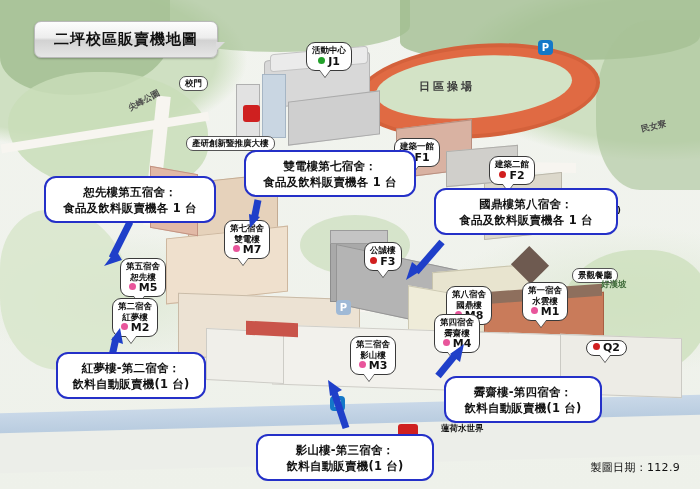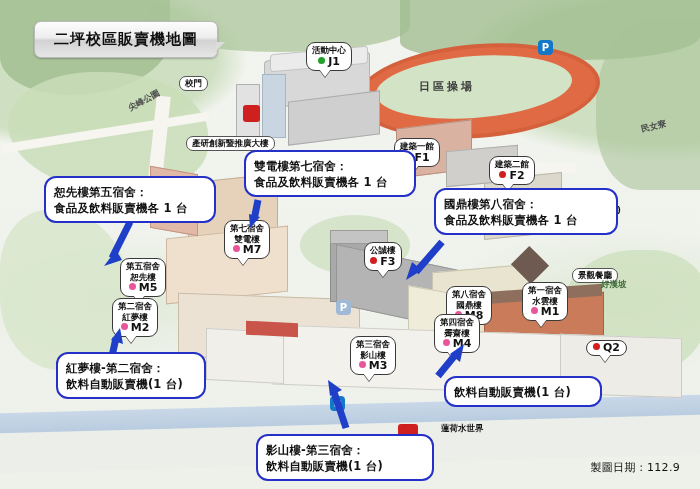--- a/index.html
+++ b/index.html
@@ -40,20 +40,21 @@
     border-radius:12px;
     background:#ffffff;
     box-sizing:border-box;
     padding:6px 8px 5px 8px;
     color:#111;
     font-size:11.5px;
     line-height:16px;
     letter-spacing:.2px;
     font-family:"DejaVu Sans","Liberation Sans",sans-serif;
     font-weight:bold;
+    text-align:center;
     white-space:nowrap;
   }
   .callout .l1{display:block;}
   .callout .l2{display:block;}
 
   
   .arrow{position:absolute;}
   .arrow svg{display:block;overflow:visible;}
 
   
@@ -330,20 +331,21 @@
     <span class="l1">國鼎樓第八宿舍：</span>
     <span class="l2">食品及飲料販賣機各 1 台</span>
   </div>
 
   <div class="callout" style="left:56px;top:352px;width:150px;">
     <span class="l1">紅夢樓-第二宿舍：</span>
     <span class="l2">飲料自動販賣機(1 台)</span>
   </div>
 
   <div class="callout" style="left:444px;top:376px;width:158px;">
+    <span class="l1">霽齋樓-第四宿舍：</span>
     <span class="l2">飲料自動販賣機(1 台)</span>
   </div>
 
   <div class="callout" style="left:256px;top:434px;width:178px;">
     <span class="l1">影山樓-第三宿舍：</span>
     <span class="l2">飲料自動販賣機(1 台)</span>
   </div>
 
   <div id="title-plate">二坪校區販賣機地圖</div>
   <div id="date-stamp">製圖日期：112.9</div>

